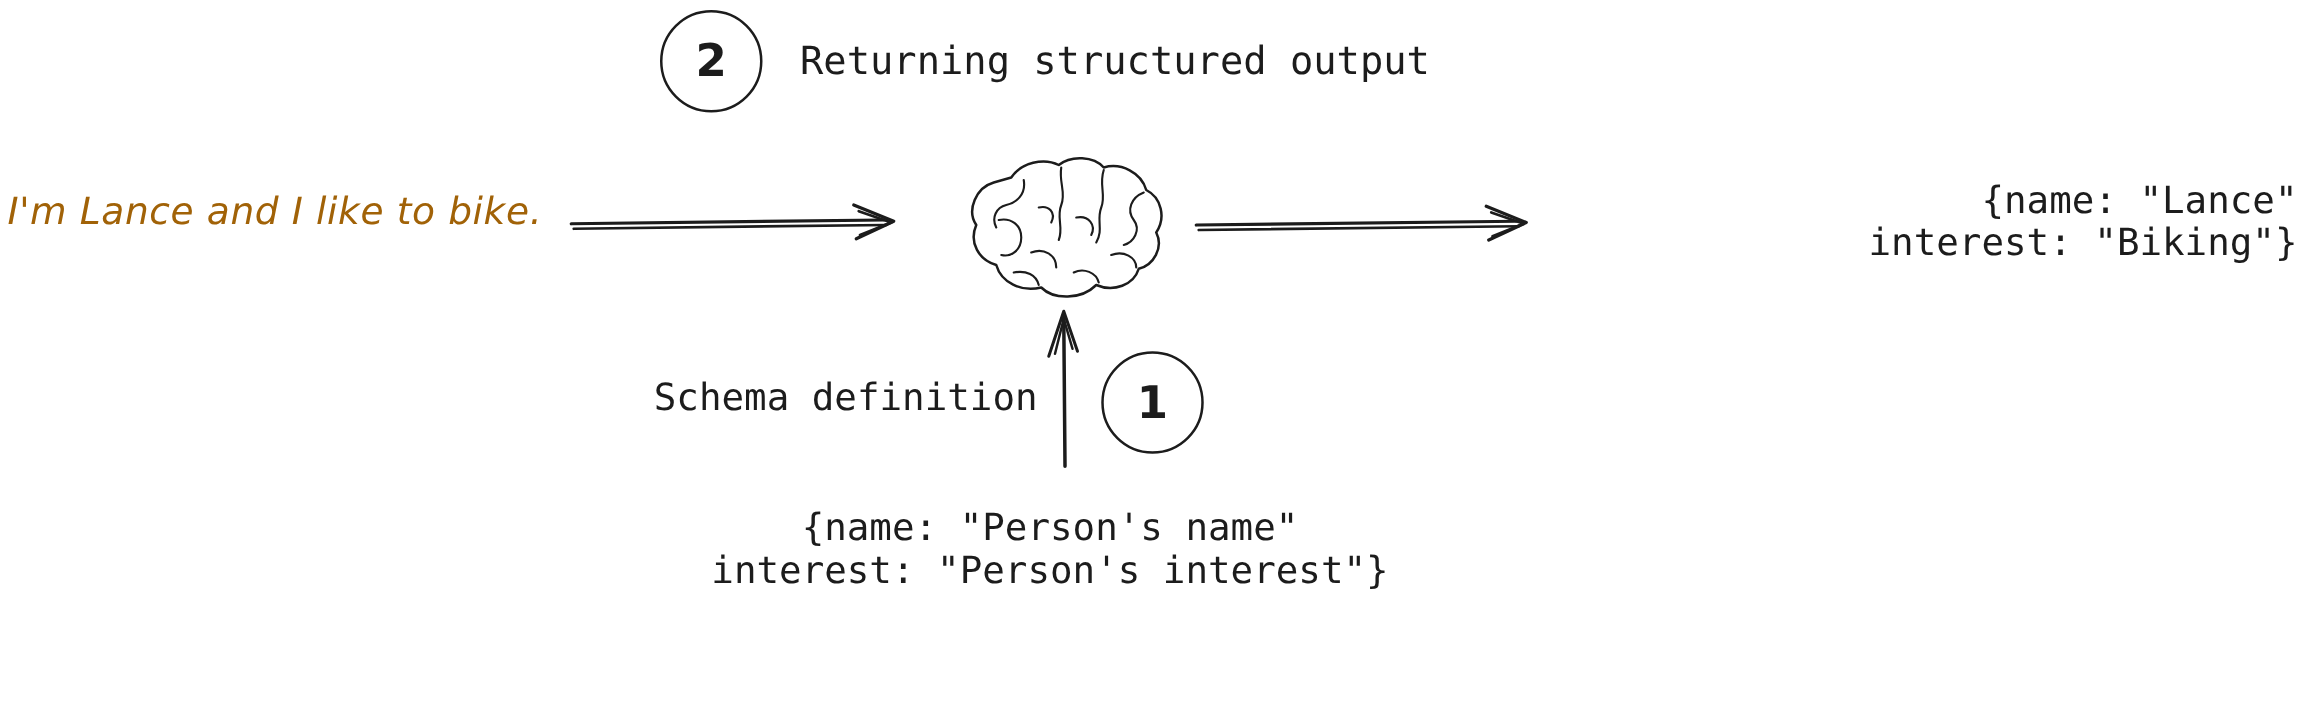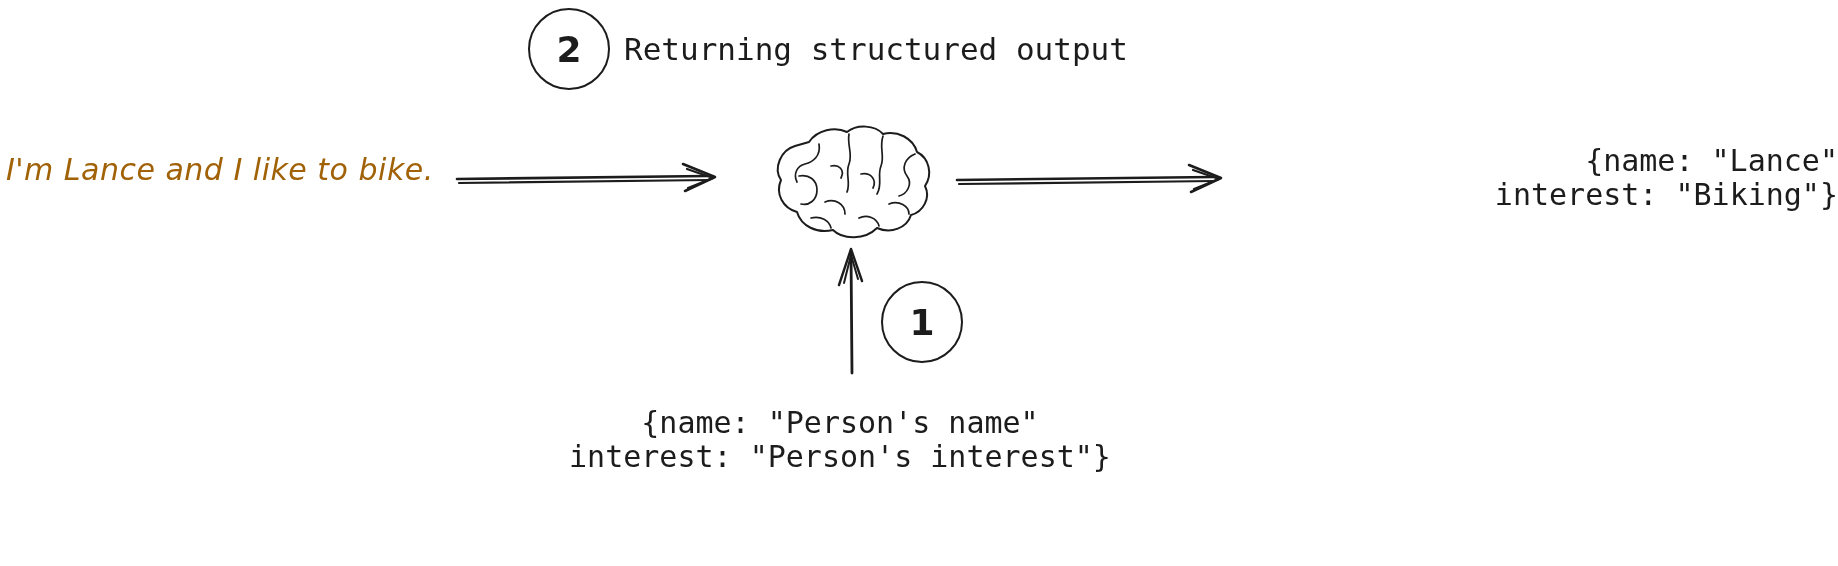--- a/index.html
+++ b/index.html
@@ -40,21 +40,21 @@
   }
 
   #input-text {
     left: 6px;
     top: 150px;
     font-size: 30px;
     line-height: 40px;
   }
 
   #step2-label {
-    left: 624px;
+    left: 640px;
     top: 28px;
     font-size: 31px;
     line-height: 42px;
   }
 
   #schema-label {
     left: 523px;
     top: 299px;
     font-size: 30px;
     line-height: 40px;
@@ -175,20 +175,21 @@
   <svg class="art" id="arrow-output-svg" width="290" height="40" viewBox="0 0 290 40">
     <path class="stroke" stroke-width="2.6" d="M2 22 L258 19"></path>
     <path class="stroke" stroke-width="2.2" d="M4 26 L260 23"></path>
     <path class="stroke" stroke-width="2.6" d="M234 7 L266 20 L236 34"></path>
     <path class="stroke" stroke-width="2.2" d="M238 12 L264 21 L239 31"></path>
   </svg>
 
   <div class="mono" id="output-text">{name: "Lance"
 interest: "Biking"}</div>
 
+  <div class="mono" id="schema-label">Schema definition</div>
 
   <div class="badge" id="badge-1">1</div>
 
   <svg class="art" id="arrow-schema-svg" width="60" height="130" viewBox="0 0 60 130">
     <path class="stroke" stroke-width="2.8" d="M32 128 L31 8"></path>
     <path class="stroke" stroke-width="2.4" d="M19 40 L31 4 L42 36"></path>
     <path class="stroke" stroke-width="2" d="M24 38 L31 10 L38 34"></path>
   </svg>
 
   <div class="mono" id="schema-text">{name: "Person's name"

